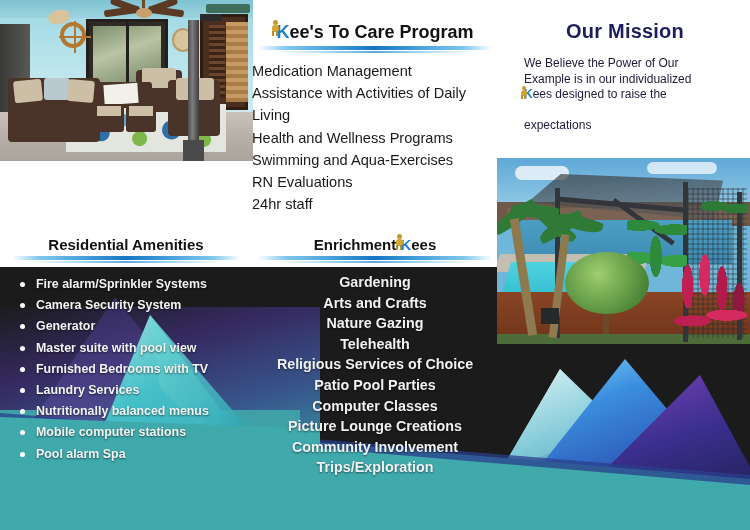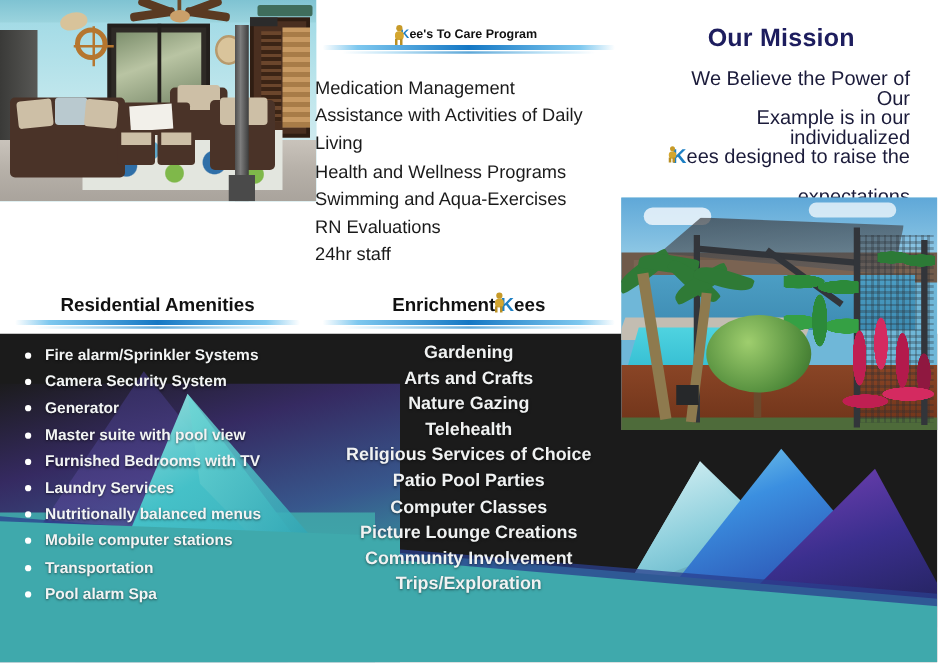--- a/index.html
+++ b/index.html
@@ -147,37 +147,37 @@
   .hdr .rule{
     height:4px;margin:3px auto 0;
     background:linear-gradient(90deg,rgba(255,255,255,0) 0%,#7ec8ef 12%,#1477c4 50%,#7ec8ef 88%,rgba(255,255,255,0) 100%);
     border-radius:2px;
   }
   .hdr .rule2{
     height:2px;margin:1px auto 0;width:86%;
     background:linear-gradient(90deg,rgba(255,255,255,0) 0%,#bfe3f6 20%,#5fa8d8 50%,#bfe3f6 80%,rgba(255,255,255,0) 100%);
   }
 
-  #kees-care-header{left:258px;top:22px;width:234px;font-size:10px;}
+  #kees-care-header{left:258px;top:22px;width:234px;font-size:18px;}
   #enrichment-header{left:258px;top:236px;width:234px;font-size:15px;}
   #amenities-header{left:12px;top:236px;width:228px;font-size:15px;}
 
   .care-list{
     position:absolute;left:252px;top:60px;width:246px;
     text-align:left;font-size:14.6px;color:#1a1a1a;line-height:22.2px;
   }
   .care-list div{white-space:normal;}
 
   .mission-title{
     position:absolute;left:500px;top:20px;width:250px;text-align:center;
     font-size:20px;font-weight:bold;color:#1d1d5e;letter-spacing:.2px;
   }
   .mission-body{
-    position:absolute;left:524px;top:56px;width:204px;text-align:right;
-    font-size:16px;color:#1b1b3a;line-height:15.6px;
+    position:absolute;left:524px;top:56px;width:204px;text-align:left;
+    font-size:12px;color:#1b1b3a;line-height:15.6px;
   }
 
   .amen-list{
     position:absolute;left:18px;top:274px;width:232px;
     font-size:12.4px;color:#f2f4f4;line-height:21.2px;
     text-shadow:0 1px 2px rgba(0,0,0,.55);
   }
   .amen-list li{list-style:none;position:relative;padding-left:18px;font-weight:bold;}
   .amen-list li:before{
     content:"";position:absolute;left:2px;top:8px;width:5px;height:5px;
@@ -397,21 +397,20 @@
   <div class="amen-list">
     <ul>
       <li>Fire alarm/Sprinkler Systems</li>
       <li>Camera Security System</li>
       <li>Generator</li>
       <li>Master suite with pool view</li>
       <li>Furnished Bedrooms with TV</li>
       <li>Laundry Services</li>
       <li>Nutritionally balanced menus</li>
       <li>Mobile computer stations</li>
-      <li>Transportation</li>
       <li>Pool alarm Spa</li>
     </ul>
   </div>
 
   <div class="hdr" id="enrichment-header">
     <span><span>Enrichment </span><span class="klogo"><span class="fig">
             <span class="head"></span>
             <span class="body"></span>
             <span class="leg l1"></span>
             <span class="leg l2"></span>

